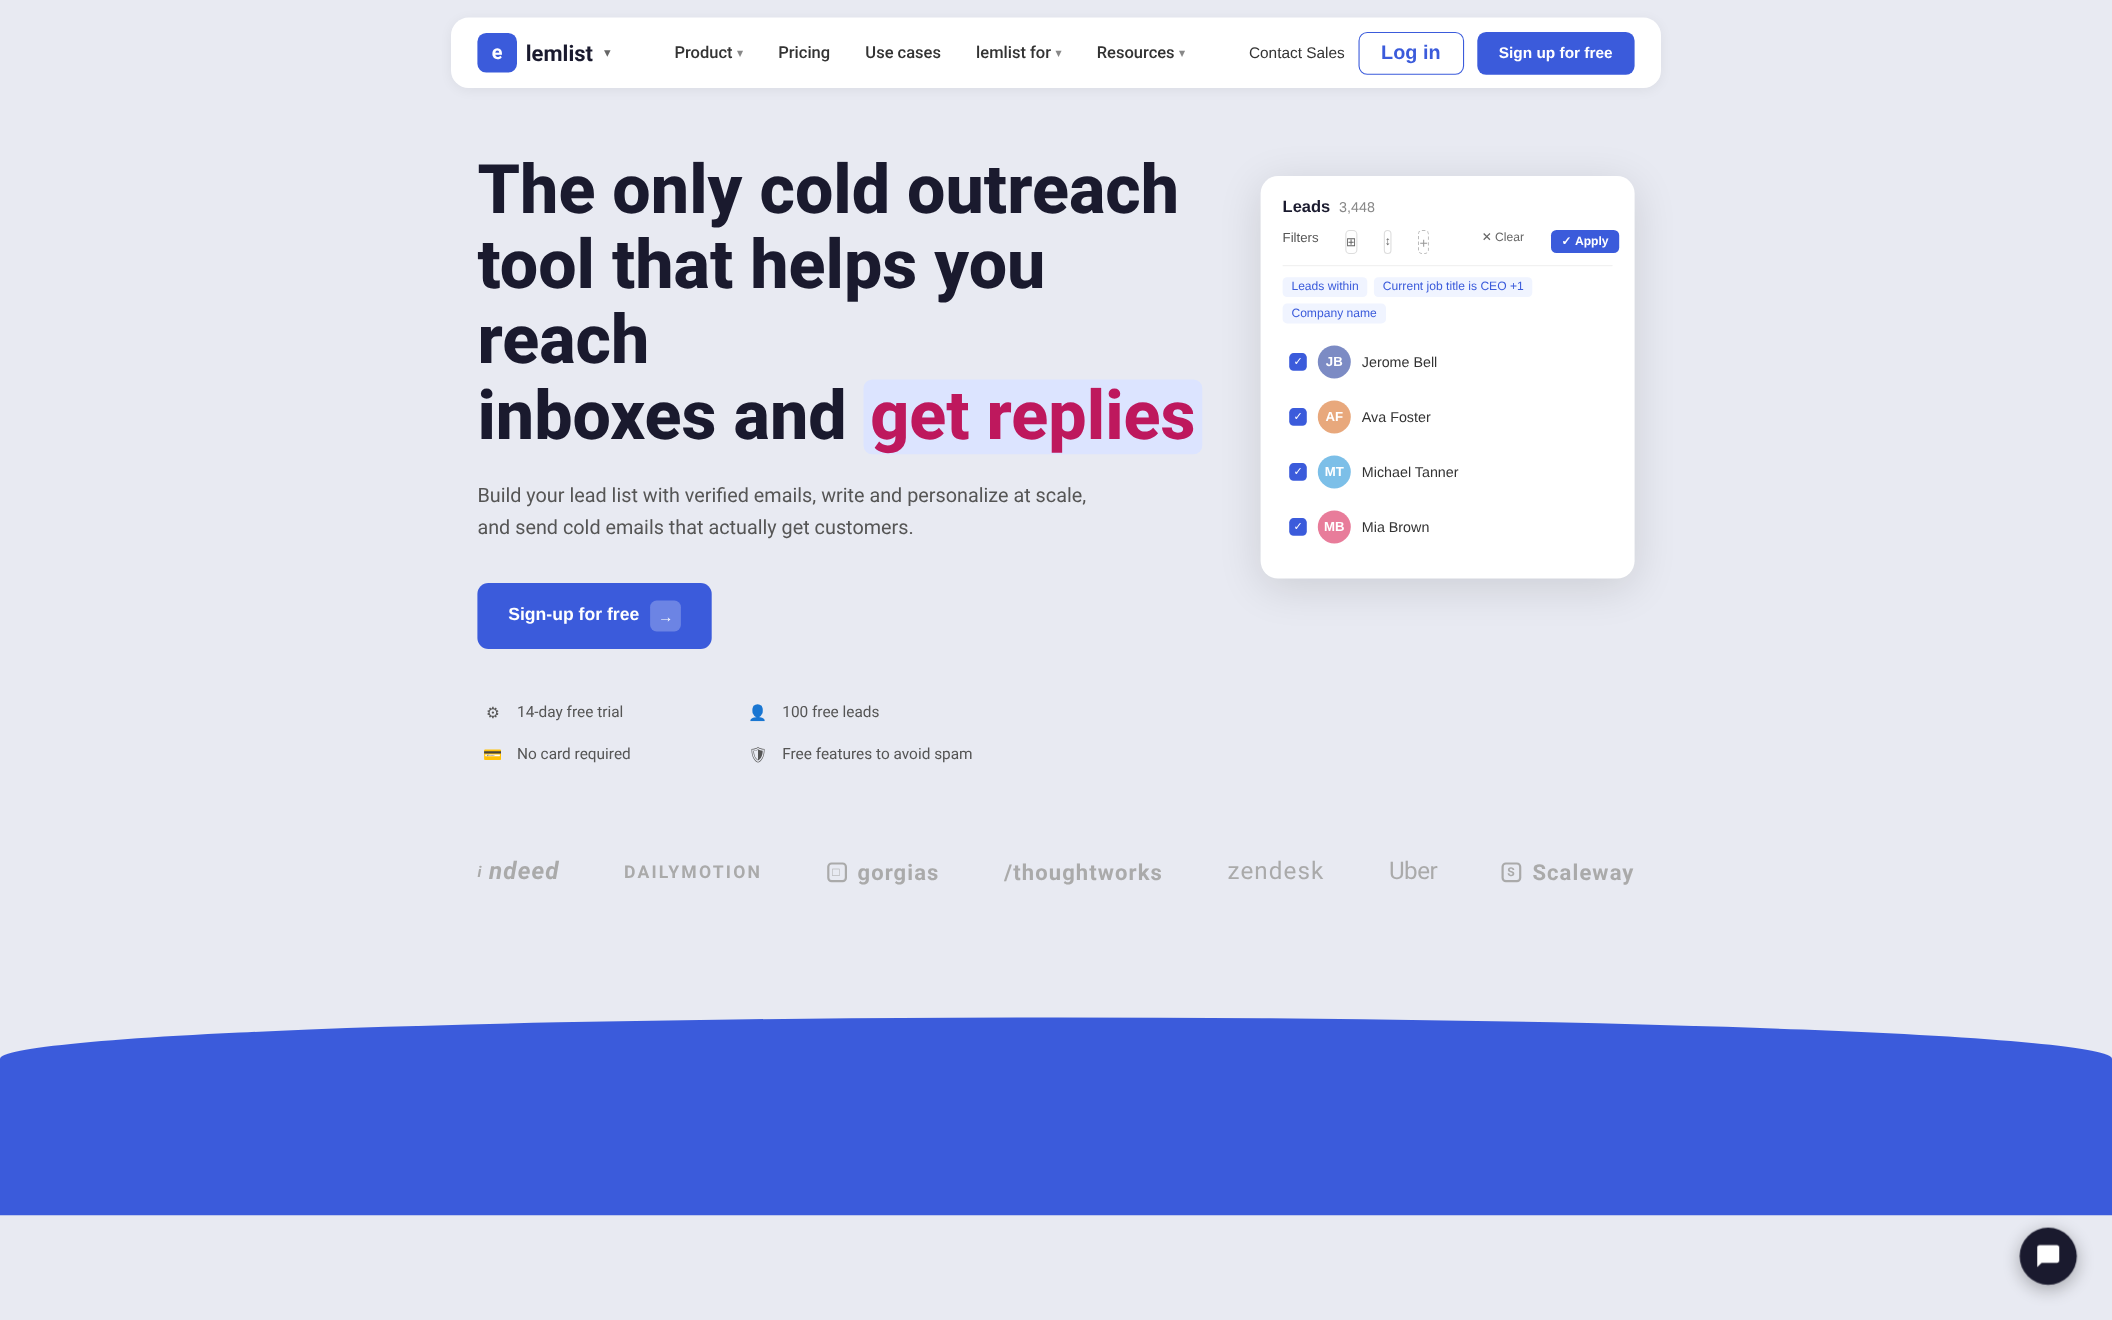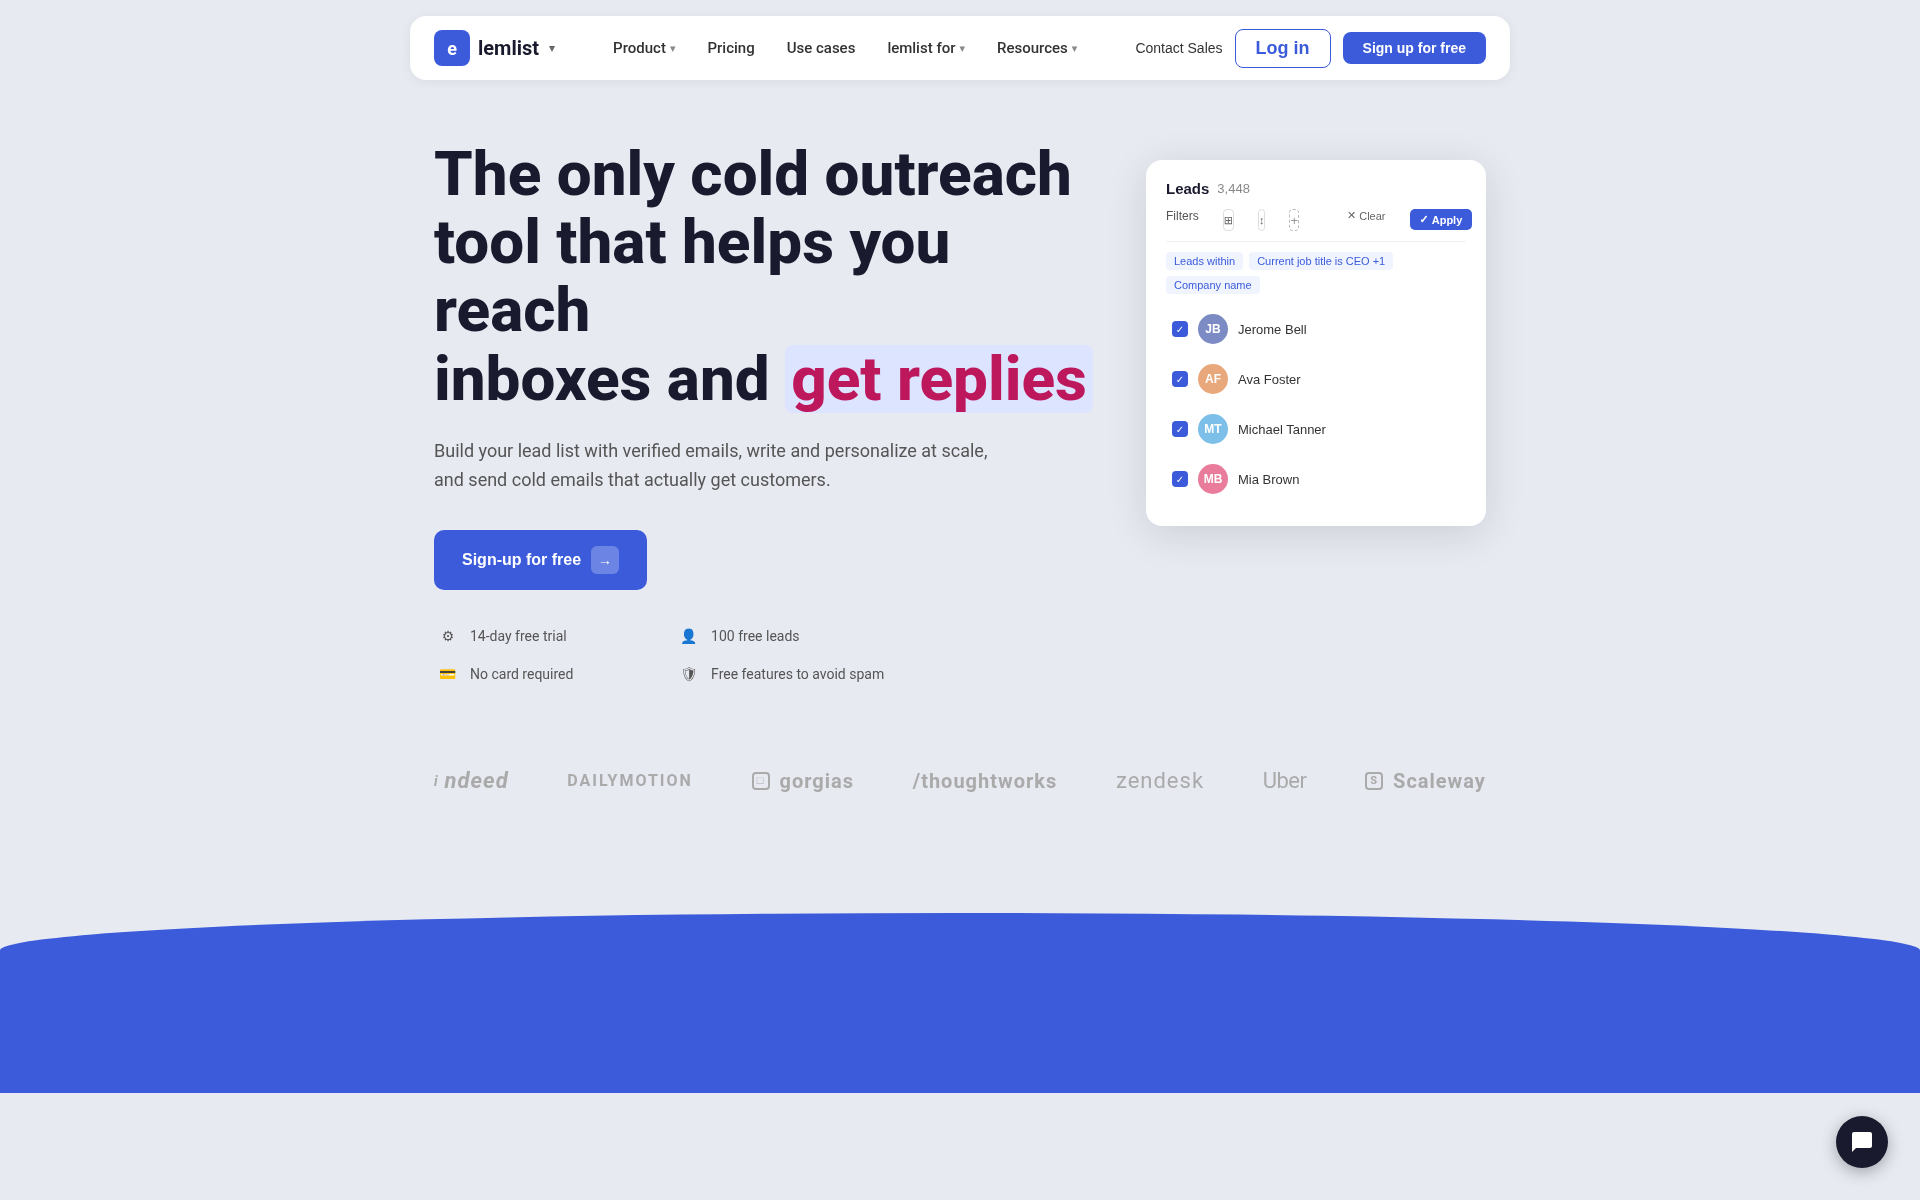--- a/index.html
+++ b/index.html
@@ -64,21 +64,20 @@
       cursor: pointer;
       border-radius: 8px;
       display: flex;
       align-items: center;
       gap: 4px;
       text-decoration: none;
     }
     .nav-link .chevron { font-size: 11px; color: #888; }
     .nav-actions {
       display: flex;
-      align-items: center;
       gap: 12px;
     }
     .btn-contact {
       color: #333;
       font-size: 14px;
       font-weight: 500;
       cursor: pointer;
       background: none;
       border: none;
     }
@@ -134,21 +133,21 @@
     .hero-subtitle {
       font-size: 18px;
       color: #555;
       line-height: 1.6;
       margin-bottom: 36px;
       max-width: 580px;
     }
     .hero-actions {
       display: flex;
       align-items: center;
-      gap: 32px;
+      gap: 44px;
       flex-wrap: wrap;
     }
     .btn-signup-hero {
       padding: 16px 28px;
       background: #3b5bdb;
       color: white;
       border: none;
       border-radius: 10px;
       font-size: 16px;
       font-weight: 700;

